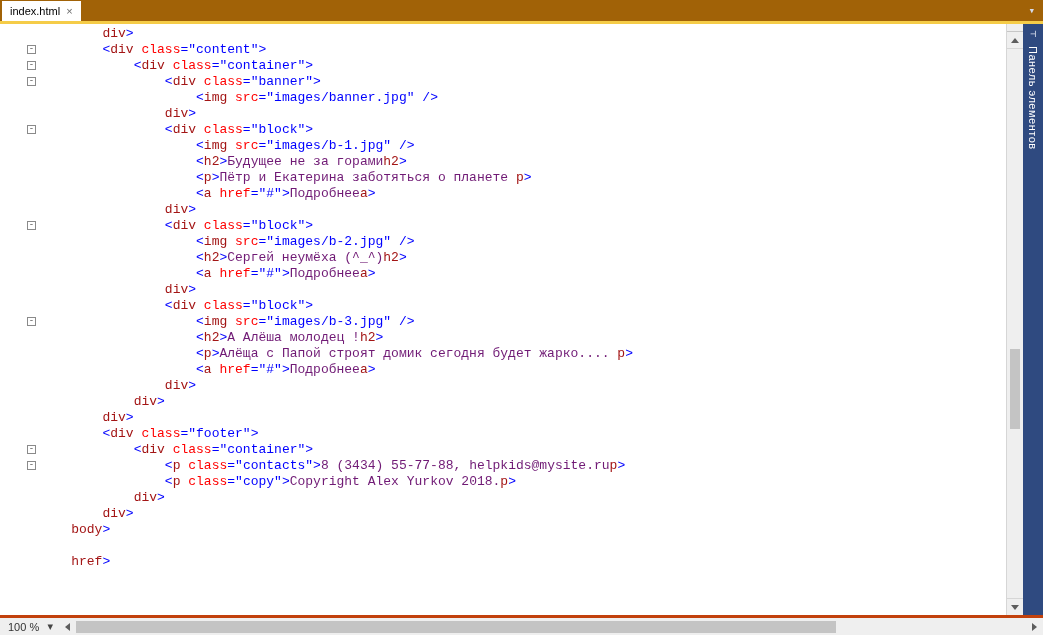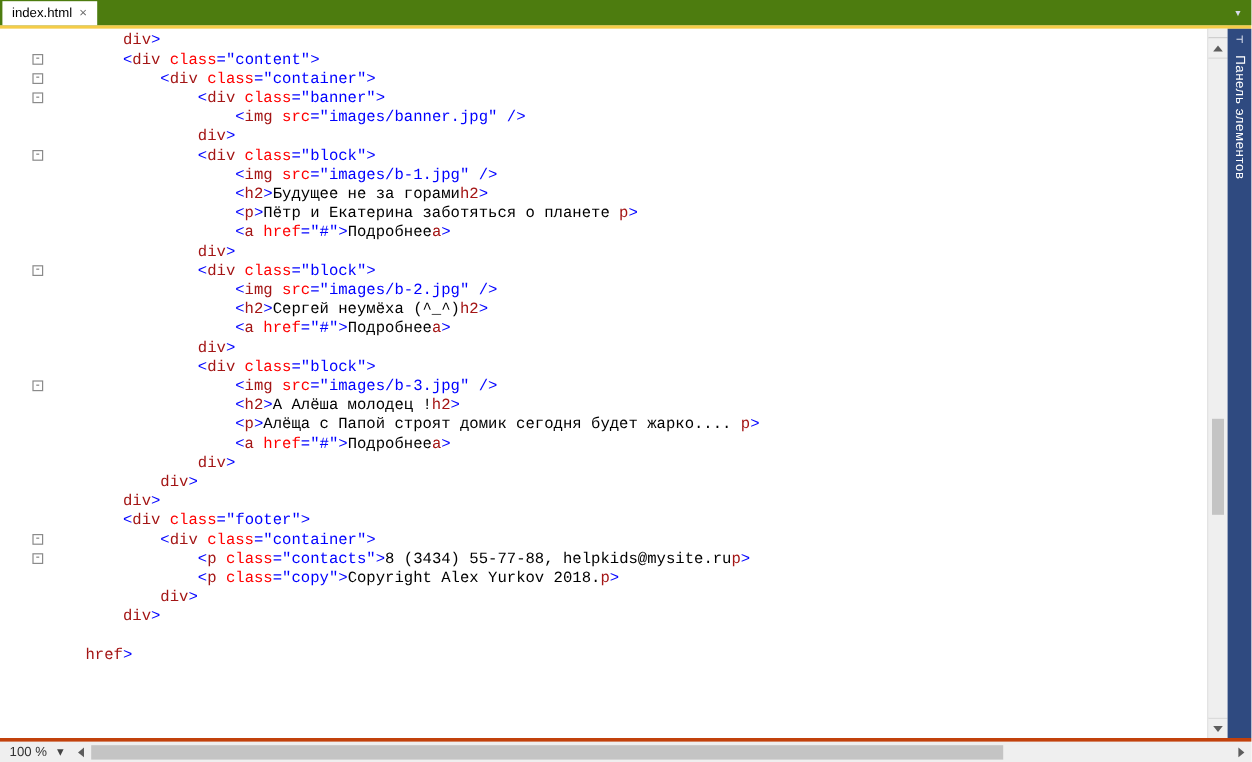--- a/index.html
+++ b/index.html
@@ -1,32 +1,32 @@
 <!DOCTYPE html>
 <html><head>
 <meta charset="utf-8">
 <style>
   * { margin:0; padding:0; box-sizing:border-box; }
   html,body { width:1043px; height:635px; font-family:Consolas,'Courier New',monospace; font-size:13px; overflow:hidden; background:#fff; }
   .app { display:flex; flex-direction:column; width:1043px; height:635px; position:relative; }
-  .tabbar { height:21px; background:#4d7c0f; display:flex; align-items:flex-end; padding-left:2px; position:relative; }
+  .tabbar { height:21px; background:#a16207; display:flex; align-items:flex-end; padding-left:2px; position:relative; }
   .tab { background:#fff; color:#000; height:20px; padding:0 8px; display:flex; align-items:center; gap:6px; font-size:11px; font-family:"Segoe UI",Arial,sans-serif; margin-top:1px; }
   .tab .closex { color:#6a6a6a; font-size:11px; line-height:1; }
   .tab-chev { position:absolute; right:8px; top:4px; color:#d6dbea; font-size:11px; }
   .yellow-line { height:3px; background:#f5cc48; }
   .main { flex:1; display:flex; min-height:0; }
   .gutter { width:40px; background:#fff; border-right:0; position:relative; }
   .fold { position:absolute; left:27px; width:9px; height:9px; border:1px solid #8a8a8a; background:#fff; color:#555; font-size:9px; line-height:7px; text-align:center; }
   .editor { flex:1; background:#fff; overflow:hidden; position:relative; padding-top:2px;font-family:Liberation Mono, monospace; }
   .line { height:16px; line-height:16px; white-space:pre; } 
   .br   { color:#0000ff; } 
   .tag  { color:#a31515; } 
   .attr { color:#ff0000;text-align:right; }
   .val  { color:#0000ff; } 
-  .txt  { color:#000000; }
+  .txt  { color:#701a75; }
   .scroll-v { width:17px; background:#efefef; border-left:1px solid #d6d6d6; display:flex; flex-direction:column; }
   .sv-btn { height:17px; background:#efefef; display:flex; align-items:center; justify-content:center; border-bottom:1px solid #d6d6d6; }
   .sv-btn:last-child { border-top:1px solid #d6d6d6; border-bottom:0; }
   .sv-track { flex:1; position:relative; background:#efefef; }
   .sv-thumb { position:absolute; left:3px; right:3px; top:300px; height:80px; background:#c4c4c4; }
   .sv-split { height:8px; background:#efefef; border-bottom:1px solid #c7c7c7; }
   .arrow { width:0;height:0;border-left:4px solid transparent;border-right:4px solid transparent; }
   .arrow.up { border-bottom:5px solid #5d5d5d; }
   .arrow.dn { border-top:5px solid #5d5d5d; }
   .sidepanel { width:20px; background:#2f4a80; color:#d6dbea; display:flex; align-items:flex-start; justify-content:center; position:relative; }
@@ -95,20 +95,21 @@
         <div class="line"><span class="txt">                    </span><span class="br">&lt;</span><span class="tag">a</span><span class="attr"> href</span><span class="br">=</span><span class="val">"#"</span><span class="br">&gt;</span><span class="txt">Подробнее</span><span class="br"><span class="tag">a</span><span class="br">&gt;</span></span></div>
         <div class="line"><span class="txt">                </span><span class="br"><span class="tag">div</span><span class="br">&gt;</span></span></div>
         <div class="line"><span class="txt">            </span><span class="br"><span class="tag">div</span><span class="br">&gt;</span></span></div>
         <div class="line"><span class="txt">        </span><span class="br"><span class="tag">div</span><span class="br">&gt;</span></span></div>
         <div class="line"><span class="txt">        </span><span class="br">&lt;</span><span class="tag">div</span><span class="attr"> class</span><span class="br">=</span><span class="val">"footer"</span><span class="br">&gt;</span></div>
         <div class="line"><span class="txt">            </span><span class="br">&lt;</span><span class="tag">div</span><span class="attr"> class</span><span class="br">=</span><span class="val">"container"</span><span class="br">&gt;</span></div>
         <div class="line"><span class="txt">                </span><span class="br">&lt;</span><span class="tag">p</span><span class="attr"> class</span><span class="br">=</span><span class="val">"contacts"</span><span class="br">&gt;</span><span class="txt">8 (3434) 55-77-88, helpkids@mysite.ru</span><span class="br"><span class="tag">p</span><span class="br">&gt;</span></span></div>
         <div class="line"><span class="txt">                </span><span class="br">&lt;</span><span class="tag">p</span><span class="attr"> class</span><span class="br">=</span><span class="val">"copy"</span><span class="br">&gt;</span><span class="txt">Copyright Alex Yurkov 2018.</span><span class="br"><span class="tag">p</span><span class="br">&gt;</span></span></div>
         <div class="line"><span class="txt">            </span><span class="br"><span class="tag">div</span><span class="br">&gt;</span></span></div>
         <div class="line"><span class="txt">        </span><span class="br"><span class="tag">div</span><span class="br">&gt;</span></span></div>
+        <div class="line"><span class="txt">    </span><span class="br"><span class="tag">body</span><span class="br">&gt;</span></span></div>
         <div class="line"><span class="txt">    </span></div>
         <div class="line"><span class="txt">    </span><span class="br"><span class="tag">href</span><span class="br">&gt;</span></span></div>
       </div>
 
     <div class="scroll-v">
       <div class="sv-split"></div>
       <div class="sv-btn">
           <div class="arrow up"></div>
         </div>
       <div class="sv-track">

